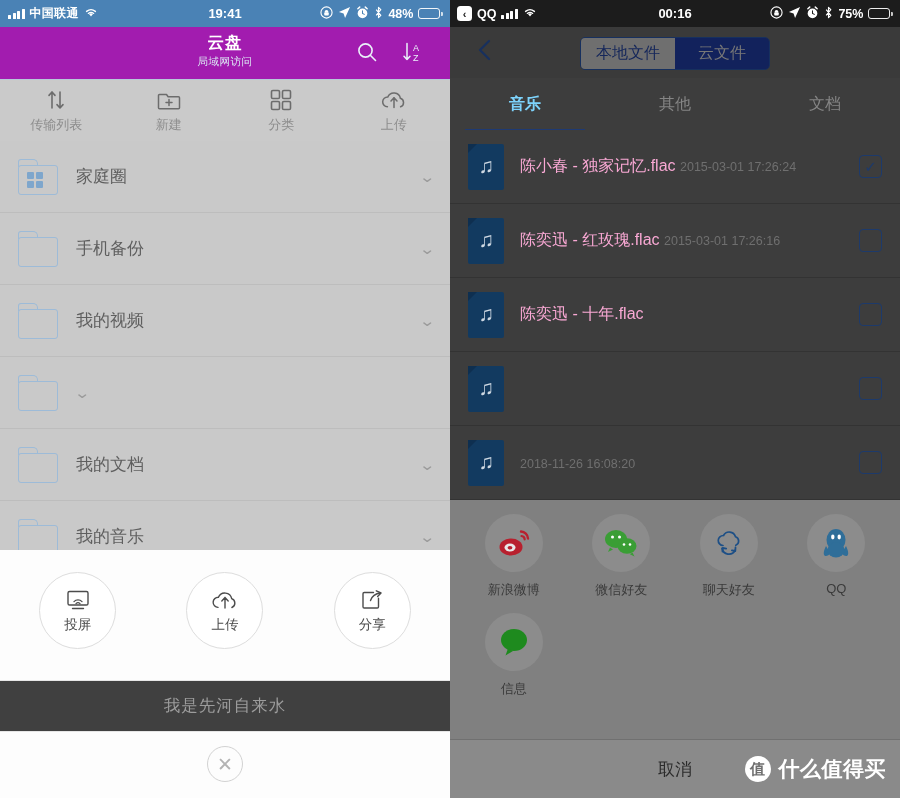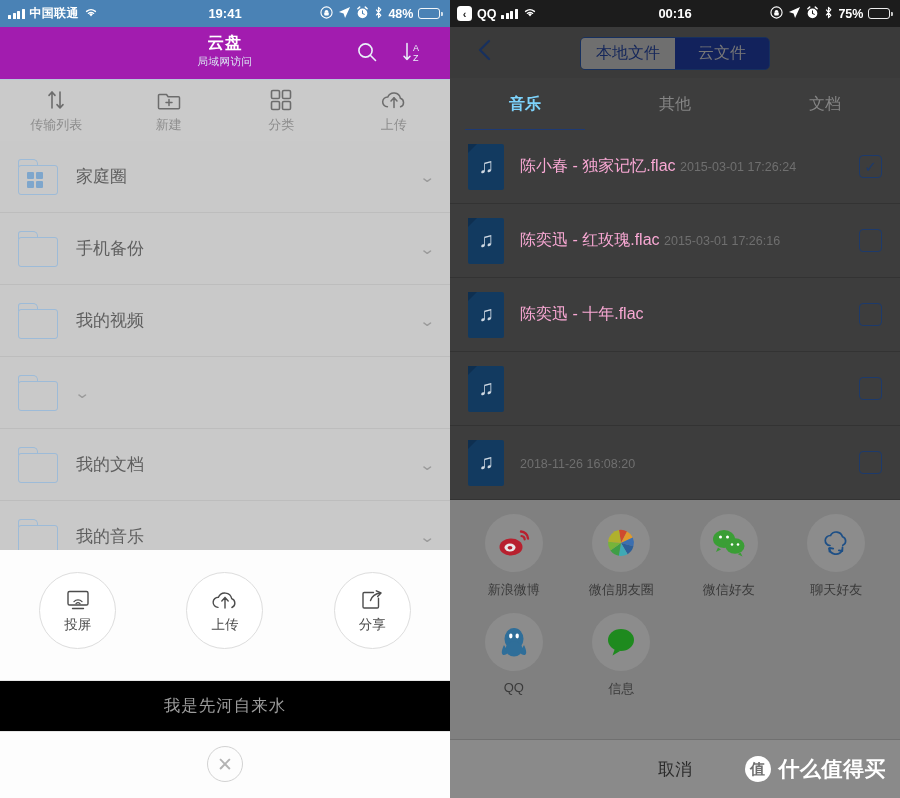--- a/index.html
+++ b/index.html
@@ -51,21 +51,21 @@
 
   
   .sheet{position:absolute;left:0;bottom:0;width:450px;height:248px;background:#fdfdfd;}
   .sheet-top{height:120px;display:flex;align-items:center;justify-content:space-around;padding:0 18px;box-sizing:border-box;gap:28px;}
   .circ-item{display:flex;flex-direction:column;align-items:center;}
   .circ{width:75px;height:75px;border-radius:50%;border:1px solid #dddddd;display:flex;flex-direction:column;
         align-items:center;justify-content:center;gap:2px;background:#fff;}
   .circ .gl{height:28px;display:flex;align-items:center;justify-content:center;color:#4c4c4c;}
   .circ .tx{font-size:13.5px;color:#4a4a4a;}
   .sheet-input{height:50px;margin:10px 0 0 0;border-top:1px solid #e6e6e6;border-bottom:1px solid #e6e6e6;
-               display:flex;align-items:center;justify-content:center;background:#000000;}
+               display:flex;align-items:center;justify-content:center;background:#404040;}
   .sheet-input span{font-size:16.5px;color:#9c9c9c;letter-spacing:1px;}
   .sheet-close{height:66px;display:flex;align-items:flex-start;justify-content:center;padding-top:14px;box-sizing:border-box;}
   .xbtn{width:34px;height:34px;border-radius:50%;border:1px solid #d2d2d2;display:flex;align-items:center;justify-content:center;color:#b3b3b3;font-size:19px;}
 
   
   .right-phone{position:absolute;left:450px;top:0;width:450px;height:798px;overflow:hidden;background:#3b3b3b;}
 
   .r-status{position:absolute;left:0;top:0;width:450px;height:27px;background:#1c1c1c;color:#fff;
             display:flex;align-items:center;font-size:12.5px;font-weight:bold;}
   .r-status .sb-left{display:flex;align-items:center;gap:5px;margin-left:7px;}
@@ -480,37 +480,20 @@
                 <ellipse cx="13" cy="19.5" rx="5.5" ry="4" fill="#e8e8e8"></ellipse>
                 <ellipse cx="13" cy="19.8" rx="2.4" ry="1.8" fill="#b8202e"></ellipse>
                 <path d="M24 3.5a7.5 7.5 0 0 1 7 7" stroke="#b8202e" stroke-width="2.4" fill="none" stroke-linecap="round"></path>
                 <path d="M24.5 8a3.6 3.6 0 0 1 3.2 3.3" stroke="#b8202e" stroke-width="2.2" fill="none" stroke-linecap="round"></path>
               </svg>
           </span>
           <span class="sh-lbl">新浪微博</span>
         </div>
         <div class="sh-item">
           <span class="sh-circ">
-            <svg width="34" height="34" viewBox="0 0 34 34">
-              <g transform="translate(17,17)">
-                <path d="M0 0 L-2 -13 A13 13 0 0 1 6 -11.6 Z" fill="#cf4a2e"></path>
-                <path d="M0 0 L6 -11.6 A13 13 0 0 1 11.8 -5.5 Z" fill="#e09a2c"></path>
-                <path d="M0 0 L11.8 -5.5 A13 13 0 0 1 12.4 3.3 Z" fill="#3c6fb0"></path>
-                <path d="M0 0 L12.4 3.3 A13 13 0 0 1 6.6 11.2 Z" fill="#2d5f99"></path>
-                <path d="M0 0 L6.6 11.2 A13 13 0 0 1 -2.2 12.8 Z" fill="#3fa9b5"></path>
-                <path d="M0 0 L-2.2 12.8 A13 13 0 0 1 -10.6 7.5 Z" fill="#3f9e46"></path>
-                <path d="M0 0 L-10.6 7.5 A13 13 0 0 1 -12.9 -1.2 Z" fill="#76b43a"></path>
-                <path d="M0 0 L-12.9 -1.2 A13 13 0 0 1 -2 -13 Z" fill="#b0b02c"></path>
-              </g>
-            </svg>
-          </span>
-          <span class="sh-lbl">微信朋友圈</span>
-        </div>
-        <div class="sh-item">
-          <span class="sh-circ">
             <svg width="36" height="30" viewBox="0 0 36 30">
                 <ellipse cx="13" cy="11" rx="11" ry="9" fill="#3a9e35"></ellipse>
                 <path d="M7 19.5 5 24l5-2.6z" fill="#3a9e35"></path>
                 <circle cx="9.5" cy="9" r="1.5" fill="#fff"></circle>
                 <circle cx="16.5" cy="9" r="1.5" fill="#fff"></circle>
                 <ellipse cx="24" cy="18" rx="9.5" ry="7.8" fill="#3a9e35"></ellipse>
                 <path d="M29.5 24.5 31.5 28.5l-4.6-2.2z" fill="#3a9e35"></path>
                 <circle cx="21" cy="16.5" r="1.3" fill="#fff"></circle>
                 <circle cx="27" cy="16.5" r="1.3" fill="#fff"></circle>
               </svg>

